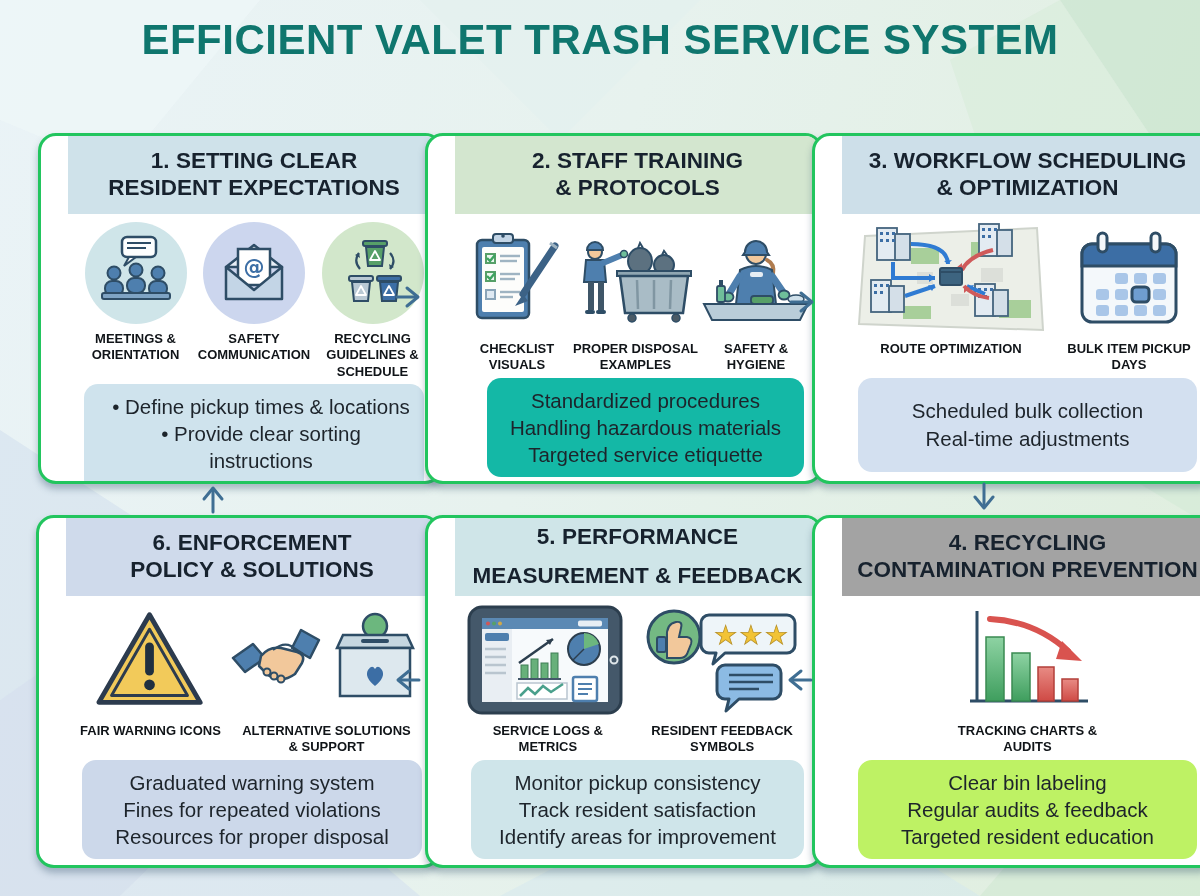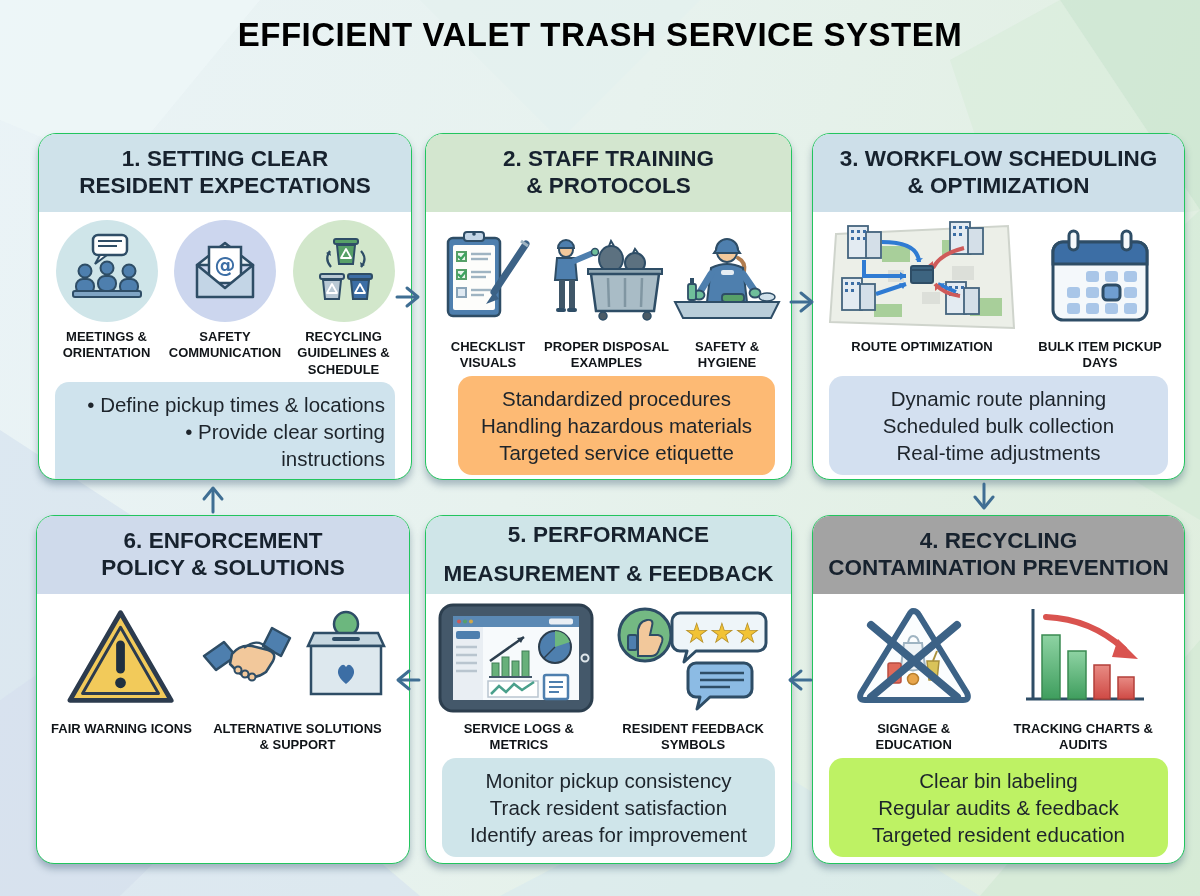--- a/index.html
+++ b/index.html
@@ -4,26 +4,27 @@
 <style>
   html,body{margin:0;padding:0;}
   body{
     width:1200px;height:896px;position:relative;overflow:hidden;
     font-family:"Liberation Sans",sans-serif;
     background:linear-gradient(108deg,#eaf3f7 0%,#e7f2ee 45%,#dfeedd 100%);
   }
   .bg{position:absolute;inset:0;width:1200px;height:896px;}
   .main-title{
     position:absolute;top:18px;left:0;width:100%;text-align:center;
-    color:#000000;font-weight:bold;font-size:33px;line-height:1.04;letter-spacing:.5px;
+    color:#0f766e;font-weight:bold;font-size:42px;line-height:1.04;letter-spacing:.5px;
   }
   .card{
-    position:absolute;background:#fff;border:1px solid #22c55e;border-radius:18px;
+    position:absolute;background:#fff;border:3px solid #22c55e;border-radius:18px;
     overflow:hidden;display:flex;flex-direction:column;
     box-shadow:0 5px 7px rgba(47,77,104,.35);
+    padding-left:27px;
   }
   .card-header{
     flex:0 0 auto;min-height:72px;display:flex;flex-direction:column;align-items:center;
     justify-content:center;text-align:center;font-weight:bold;font-size:22.5px;
     color:#17222e;line-height:1.18;padding:3px 6px;
   }
   .icons-row{flex:1;display:flex;align-items:flex-start;justify-content:space-evenly;padding:8px 6px 0;}
   .icon-block{display:flex;flex-direction:column;align-items:center;}
   .icon-art{display:flex;align-items:center;justify-content:center;}
   .circle{width:102px;height:102px;border-radius:50%;}
@@ -32,21 +33,21 @@
     font-weight:bold;font-size:13px;color:#101418;text-align:center;
     line-height:1.25;margin-top:7px;max-width:150px;
   }
   .c1 .icon-label{max-width:114px;}
   .icon-label.wide{max-width:175px;}
   .summary{
     flex:0 0 auto;margin:4px 16px 14px;border-radius:14px;padding:9px 10px;
     font-size:20.5px;color:#1d242b;text-align:center;line-height:1.33;
     min-height:76px;display:flex;flex-direction:column;justify-content:center;
   }
-  .summary.bulleted{text-align:right;padding-left:24px;}
+  .summary.bulleted{text-align:center;padding-left:24px;}
   .flow-arrow{position:absolute;}
   .flow-arrow line,.flow-arrow polyline{stroke:#3f6e93;stroke-width:3;fill:none;stroke-linecap:round;stroke-linejoin:round;}
   svg text{font-family:"DejaVu Sans","Liberation Sans",sans-serif;}
 </style>
 </head>
 <body>
 
 <svg class="bg" viewBox="0 0 1200 896" preserveAspectRatio="none">
   <polygon points="1060,0 1200,0 1200,210" fill="#c2e2c8" opacity="0.55"></polygon>
   <polygon points="1060,0 1200,210 1010,240 950,60" fill="#d5ecd8" opacity="0.5"></polygon>
@@ -200,21 +201,21 @@
           <path d="M6,74 L110,74 L102,90 L14,90 Z" fill="#b9cdd9" stroke="#2e4d66" stroke-width="2"></path>
           <rect x="53" y="66" width="22" height="8" rx="3" fill="#57a068" stroke="#2e4d66" stroke-width="1.8"></rect>
           <rect x="19" y="56" width="8" height="16" rx="2" fill="#6fbf9a" stroke="#2e4d66" stroke-width="1.8"></rect>
           <rect x="21" y="50" width="4" height="6" fill="#2e4d66"></rect>
           <ellipse cx="98" cy="69" rx="8" ry="4" fill="#cfe0ea" stroke="#2e4d66" stroke-width="1.5"></ellipse>
         </svg>
       </div>
       <div class="icon-label">SAFETY &amp; HYGIENE</div>
     </div>
   </div>
-  <div class="summary" style="background-color: #fdba74; margin-left: 32px;">
+  <div class="summary" style="background-color: #14b8a6; margin-left: 32px;">
     <div>Standardized procedures</div>
     <div>Handling hazardous materials</div>
     <div>Targeted service etiquette</div>
   </div>
 </div>
 
 <div class="card c3" style="left:812px;top:133px;width:371px;height:345px">
   <div class="card-header" style="background-color: rgb(205, 223, 233);">
     <div>3. WORKFLOW SCHEDULING</div>
     <div>&amp; OPTIMIZATION</div>
@@ -309,21 +310,20 @@
               <rect x="61" y="78" width="13" height="11" rx="3"></rect>
               <rect x="80" y="78" width="13" height="11" rx="3"></rect>
           </g>
           <rect x="59" y="60" width="17" height="15" rx="4" fill="#6f9ed0" stroke="#2e4d66" stroke-width="3"></rect>
         </svg>
       </div>
       <div class="icon-label">BULK ITEM PICKUP DAYS</div>
     </div>
   </div>
   <div class="summary" style="background-color: rgb(211, 224, 240);">
-    <div>Dynamic route planning</div>
     <div>Scheduled bulk collection</div>
     <div>Real-time adjustments</div>
   </div>
 </div>
 
 <div class="card c6" style="left:36px;top:515px;width:372px;height:347px">
   <div class="card-header" style="background-color: rgb(207, 218, 235);">
     <div>6. ENFORCEMENT</div>
     <div>POLICY &amp; SOLUTIONS</div>
   </div>
@@ -351,20 +351,25 @@
           <circle cx="52" cy="69" r="3.5" fill="#f2c89b" stroke="#2e4d66" stroke-width="2"></circle>
           <circle cx="146" cy="16" r="12" fill="#6cb77e" stroke="#2e4d66" stroke-width="2.5"></circle>
           <polygon points="108,38 184,38 178,25 114,25" fill="#c6d7e0" stroke="#2e4d66" stroke-width="2.5"></polygon>
           <rect x="132" y="29" width="28" height="4" rx="2" fill="#2e4d66"></rect>
           <rect x="111" y="38" width="70" height="48" fill="#dde8ee" stroke="#2e4d66" stroke-width="2.5"></rect>
           <path d="M146,76 q-11,-9 -7,-16 q4,-6 7,-1 q3,-5 7,1 q4,7 -7,16 z" fill="#3c6ea5"></path>
         </svg>
       </div>
       <div class="icon-label wide">ALTERNATIVE SOLUTIONS &amp; SUPPORT</div>
     </div>
+  </div>
+  <div class="summary" style="background-color: rgb(204, 216, 234);">
+    <div>Graduated warning system</div>
+    <div>Fines for repeated violations</div>
+    <div>Resources for proper disposal</div>
   </div>
 </div>
 
 <div class="card c5" style="left:425px;top:515px;width:365px;height:347px">
   <div class="card-header" style="background-color: rgb(207, 229, 232); gap: 12px;">
     <div>5. PERFORMANCE</div>
     <div>MEASUREMENT &amp; FEEDBACK</div>
   </div>
   <div class="icons-row">
     <div class="icon-block">
@@ -431,36 +436,20 @@
 </div>
 
 <div class="card c4" style="left:812px;top:515px;width:371px;height:347px">
   <div class="card-header" style="background-color: #a3a3a3;">
     <div>4. RECYCLING</div>
     <div>CONTAMINATION PREVENTION</div>
   </div>
   <div class="icons-row">
     <div class="icon-block">
       <div class="icon-art tall">
-        <svg width="126" height="112" viewBox="0 0 126 110">
-          <path d="M62,8 Q66,8 68,12 L116,90 Q119,97 112,97 H14 Q7,97 10,90 L58,12 Q60,8 62,8 Z" fill="#fbfdfe" stroke="#3c6286" stroke-width="6" stroke-linejoin="round"></path>
-          <path d="M53,40 h18 l3,24 q-12,7 -24,0 z" fill="#eef3f6" stroke="#9fb4c2" stroke-width="2"></path>
-          <path d="M57,40 q1,-7 5,-7 q5,0 6,7" fill="none" stroke="#9fb4c2" stroke-width="2"></path>
-          <rect x="37" y="60" width="13" height="20" rx="2" fill="#e06a5a" stroke="#b84c40" stroke-width="1.5"></rect>
-          <path d="M76,58 h12 l-2,19 h-8 z" fill="#d9c35a" stroke="#a8903c" stroke-width="1.5"></path>
-          <line x1="82" y1="58" x2="86" y2="48" stroke="#a8903c" stroke-width="2"></line>
-          <circle cx="62" cy="76" r="5.5" fill="#e8a64c" stroke="#b87f2e" stroke-width="1.5"></circle>
-          <line x1="20" y1="22" x2="106" y2="94" stroke="#3c6286" stroke-width="8" stroke-linecap="round"></line>
-          <line x1="106" y1="22" x2="20" y2="94" stroke="#3c6286" stroke-width="8" stroke-linecap="round"></line>
-        </svg>
-      </div>
-      <div class="icon-label">SIGNAGE &amp; EDUCATION</div>
-    </div>
-    <div class="icon-block">
-      <div class="icon-art tall">
         <svg width="135" height="112" viewBox="0 0 135 110">
           <defs>
             <linearGradient id="gbar" x1="0" y1="0" x2="0" y2="1">
               <stop offset="0" stop-color="#8ed3a3"></stop>
                 <stop offset="1" stop-color="#3f9e5e"></stop>
             </linearGradient>
             <linearGradient id="rbar" x1="0" y1="0" x2="0" y2="1">
               <stop offset="0" stop-color="#e88b84"></stop>
                 <stop offset="1" stop-color="#cf4a45"></stop>
             </linearGradient>

